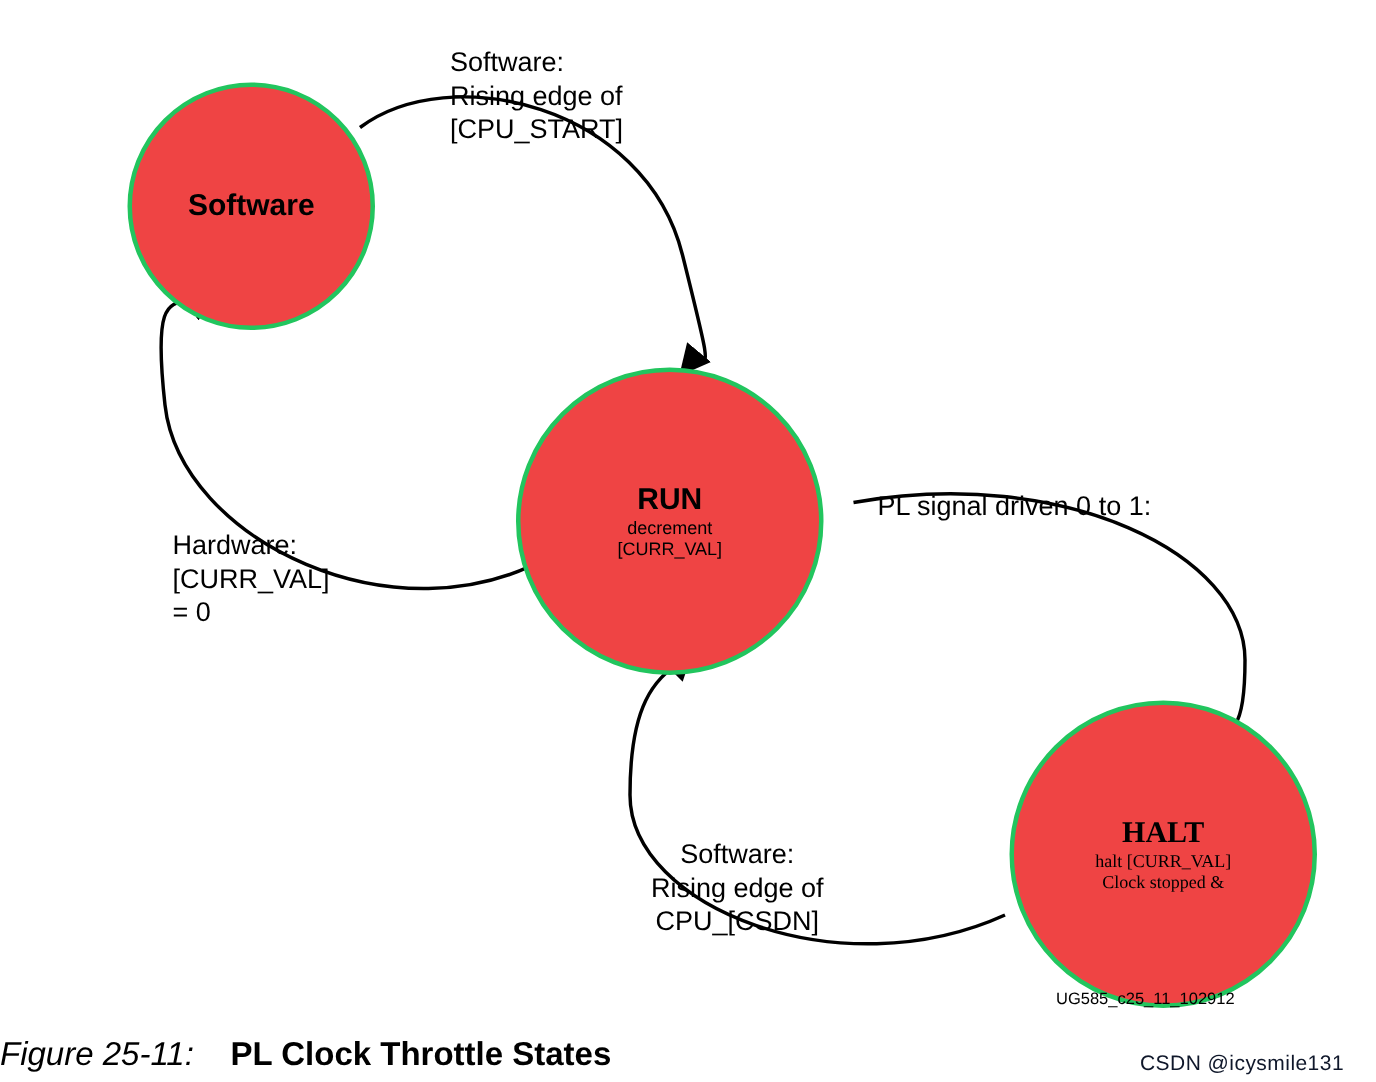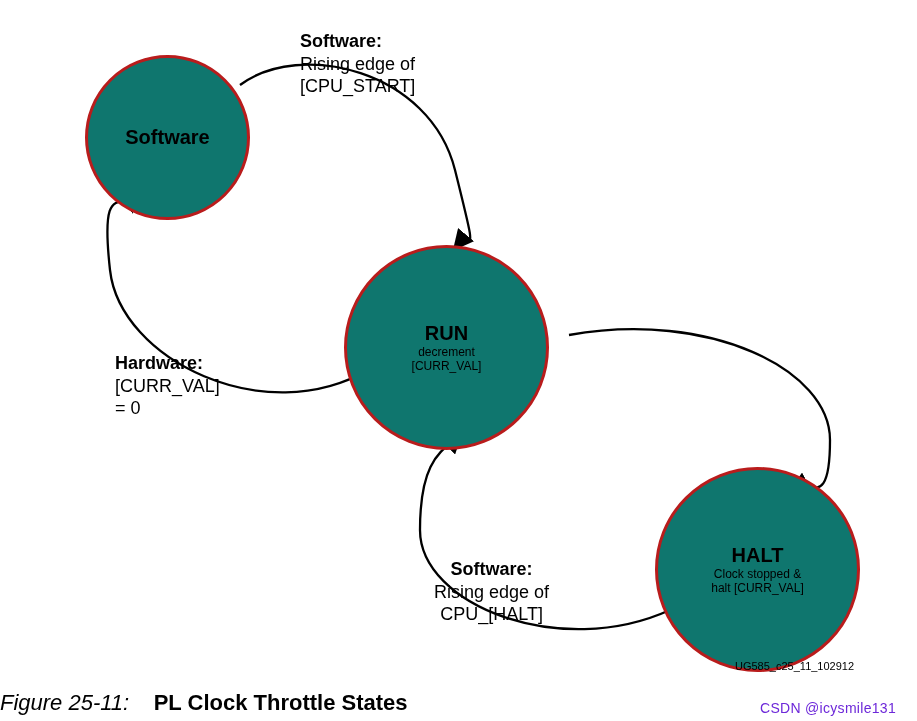--- a/index.html
+++ b/index.html
@@ -19,23 +19,23 @@
     width: 917px; height: 721px;
   }
   svg.wires {
     position: absolute;
     left: 0; top: 0;
     width: 917px; height: 721px;
     pointer-events: none;
   }
   .node {
     position: absolute;
-    border: 3px solid #b91c1c;
+    border: 3px solid #22c55e;
     border-radius: 50%;
-    background: #0f766e;
+    background: #ef4444;
     display: flex;
     flex-direction: column;
     align-items: center;
     justify-content: center;
     text-align: right;
     box-sizing: border-box;
   }
   .node .title {
     font-weight: 700;
     font-size: 20px;
@@ -46,38 +46,38 @@
     line-height: 1.2;
   }
   .lbl {
     position: absolute;
     text-align: left;
     font-size: 18px;
     line-height: 1.25;
     white-space: nowrap;
   }
   .lbl.center { text-align: center; }
-  .lbl .b { font-weight: 700; }
+  .lbl .b { font-weight: 400; }
   .caption {
     position: absolute;
     left: 0; width: 917px;
     text-align: left;
     font-size: 22px;
   }
   .caption .figno { font-style: italic; font-weight: 400; }
   .caption .figtitle { font-weight: 700; }
   .docid {
     position: absolute;
     font-size: 11px;
     color: #000;
   }
   .watermark {
     position: absolute;
     font-size: 14px;
-    color: #6d28d9;
+    color: #0f172a;
     letter-spacing: 0.3px;
   }
 </style>
 </head>
 <body>
 
 <div class="stage">
 
   <svg class="wires" viewBox="0 0 917 721">
     <defs>
@@ -98,48 +98,49 @@
   <div class="node" style="left:85px; top:55px; width:165px; height:165px;">
     <div class="title">Software</div>
   </div>
 
   <div class="node" style="left:344px; top:245px; width:205px; height:205px;">
     <div class="title">RUN</div>
     <div class="line">decrement</div>
     <div class="line">[CURR_VAL]</div>
   </div>
 
-  <div class="node" style="left:655px; top:467px; width:205px; height:205px;">
+  <div class="node" style="left:673px; top:467px; width:205px; height:205px;font-family:Liberation Serif, serif;">
     <div class="title">HALT</div>
+    <div class="line">halt [CURR_VAL]</div>
     <div class="line">Clock stopped &amp;</div>
-    <div class="line">halt [CURR_VAL]</div>
   </div>
 
   <div class="lbl" style="left:300px; top:30px;">
     <div class="b">Software:</div>
     <div>Rising edge of</div>
     <div>[CPU_START]</div>
   </div>
 
   <div class="lbl" style="left:115px; top:352px;">
     <div class="b">Hardware:</div>
     <div>[CURR_VAL]</div>
     <div>= 0</div>
   </div>
 
   <div class="lbl" style="left:585px; top:326px;">
+    <div class="b">PL signal driven 0 to 1:</div>
   </div>
 
   <div class="lbl center" style="left:434px; top:558px;">
     <div class="b">Software:</div>
     <div>Rising edge of</div>
-    <div>CPU_[HALT]</div>
+    <div>CPU_[CSDN]</div>
   </div>
 
-  <div class="docid" style="left:735px; top:660px;">UG585_c25_11_102912</div>
+  <div class="docid" style="left:704px; top:660px;">UG585_c25_11_102912</div>
 
   <div class="caption" style="top:690px;">
     <span class="figno">Figure 25-11:</span>
     &nbsp;&nbsp;
     <span class="figtitle">PL Clock Throttle States</span>
   </div>
 
   <div class="watermark" style="left:760px; top:700px;">CSDN @icysmile131</div>
 
 </div>

